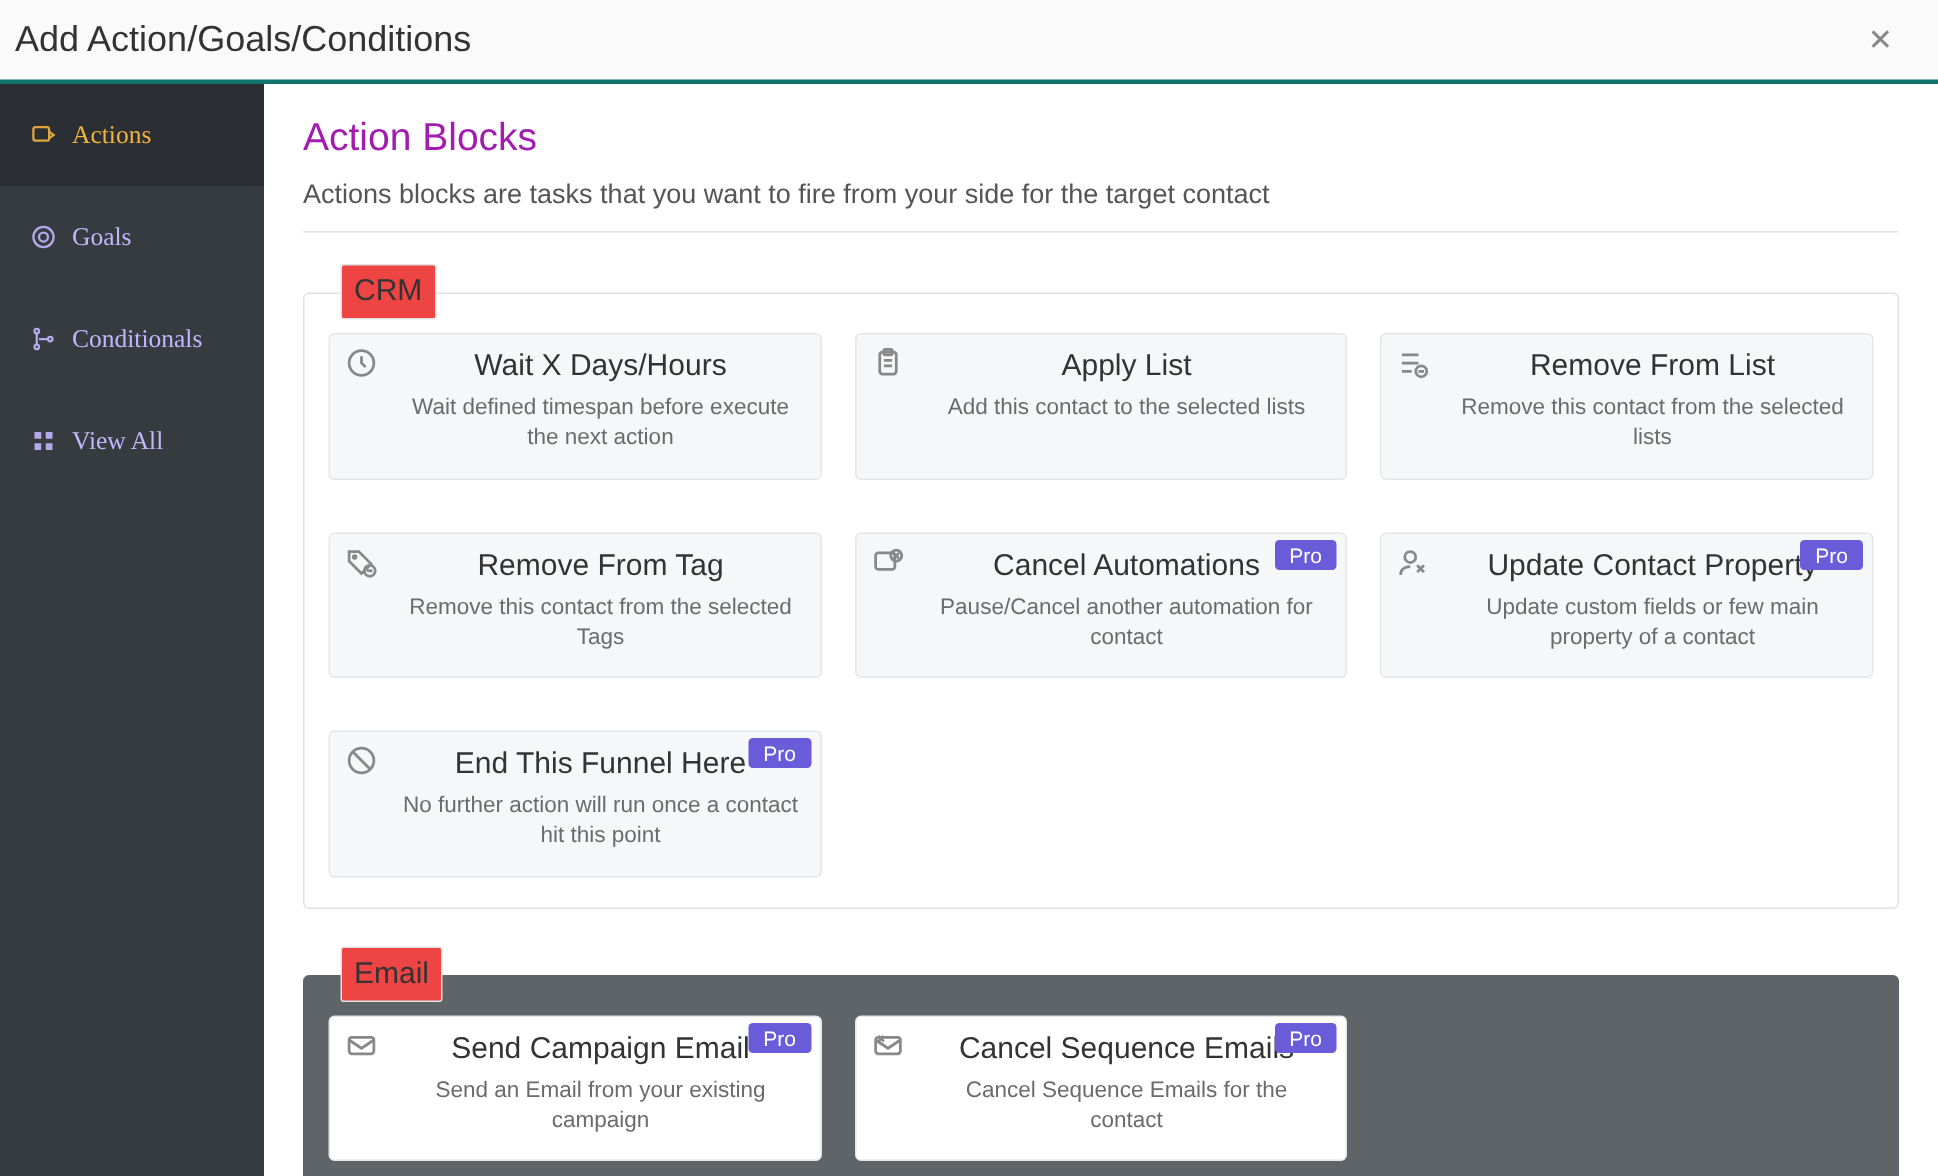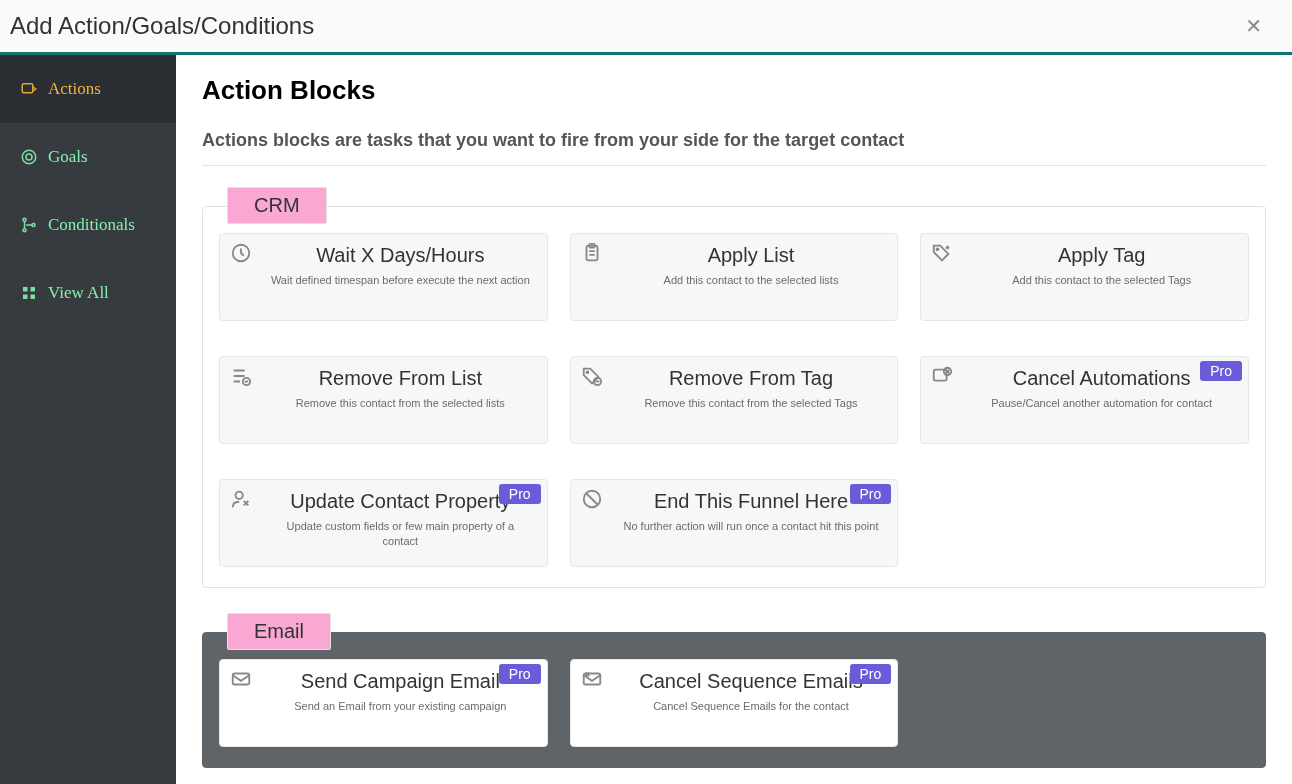--- a/index.html
+++ b/index.html
@@ -42,46 +42,45 @@
     flex-shrink: 0;
     padding-top: 0;
     font-family: Liberation Serif, serif;
   }
   .side-item {
     display: flex;
     align-items: center;
     gap: 10px;
     padding: 24px 20px;
     font-size: 17px;
-    color: #86efac;
+    color: #c4b5fd;
     cursor: pointer;
   }
   .side-item.active {
     background: #2b2f33;
     color: #f2b33d;
   }
   .side-item.active .side-label { color: #f2b33d; }
   .side-icon { width: 18px; height: 18px; display: inline-flex; align-items: center; justify-content: center; opacity: 0.9; }
   .side-icon svg { width: 18px; height: 18px; }
   .main {
     flex: 1;
     padding: 20px 26px;
     overflow-y: auto;
   }
   .main h2 {
     font-size: 26px;
-    font-weight: 700;
-    color: #000000;
-    margin-bottom: 24px;
+    font-weight: 400;
+    color: #a21caf;
+    margin-bottom: 12px;
   }
   .subhead {
     font-size: 18px;
     color: #555;
     margin-bottom: 14px;
-    font-weight: bold;
   }
   .divider {
     border: none;
     border-top: 1px solid #e5e5e5;
     margin-bottom: 40px;
   }
   .group {
     border: 1px solid #e1e1e1;
     border-radius: 4px;
     position: relative;
@@ -90,23 +89,23 @@
     background: #fff;
   }
   .group.dark {
     background: #5f6468;
     border-color: #5f6468;
   }
   .group-label {
     position: absolute;
     top: -20px;
     left: 24px;
-    background: #f9a8d4;
+    background: #ef4444;
     border: 1px solid #e1e1e1;
-    padding: 6px 26px;
+    padding: 6px 8px;
     font-size: 20px;
     font-weight: 500;
     border-radius: 2px;
     color: #333;
   }
   .card-grid {
     display: grid;
     grid-template-columns: repeat(3, 1fr);
     gap: 35px 22px;
   }
@@ -133,21 +132,21 @@
   .card-icon svg { width: 22px; height: 22px; }
   .card-title {
     text-align: center;
     font-size: 20px;
     color: #333;
     margin-bottom: 6px;
     font-weight: 400;
   }
   .card-desc {
     text-align: center;
-    font-size: 11px;
+    font-size: 15px;
     color: #6b6b6b;
     line-height: 1.35;
   }
   .badge {
     position: absolute;
     top: 4px;
     right: 6px;
     background: #6a5bd9;
     color: #fff;
     font-size: 14px;
@@ -232,31 +231,20 @@
             <svg viewBox="0 0 24 24" fill="none" stroke="currentColor" stroke-width="2">
                 <rect x="6" y="4" width="12" height="16" rx="2"></rect>
                 <rect x="9" y="2" width="6" height="4" rx="1"></rect>
                 <path d="M9 10h6M9 14h6"></path>
               </svg>
           </span>
           <div class="card-title">Apply List</div>
           <div class="card-desc">Add this contact to the selected lists</div>
         </div>
 
-        <div class="card">
-          <span class="card-icon">
-            <svg viewBox="0 0 24 24" fill="none" stroke="currentColor" stroke-width="2">
-                <path d="M3 11V4h7l9 9-7 7-9-9z"></path>
-                <circle cx="7" cy="8" r="1"></circle>
-                <path d="M18 4v4M16 6h4"></path>
-              </svg>
-          </span>
-          <div class="card-title">Apply Tag</div>
-          <div class="card-desc">Add this contact to the selected Tags</div>
-        </div>
 
         <div class="card">
           <span class="card-icon">
             <svg viewBox="0 0 24 24" fill="none" stroke="currentColor" stroke-width="2">
                 <path d="M4 6h12M4 12h12M4 18h7"></path>
                 <circle cx="18" cy="18" r="4"></circle>
                 <path d="M16 18h4"></path>
               </svg>
           </span>
           <div class="card-title">Remove From List</div>

